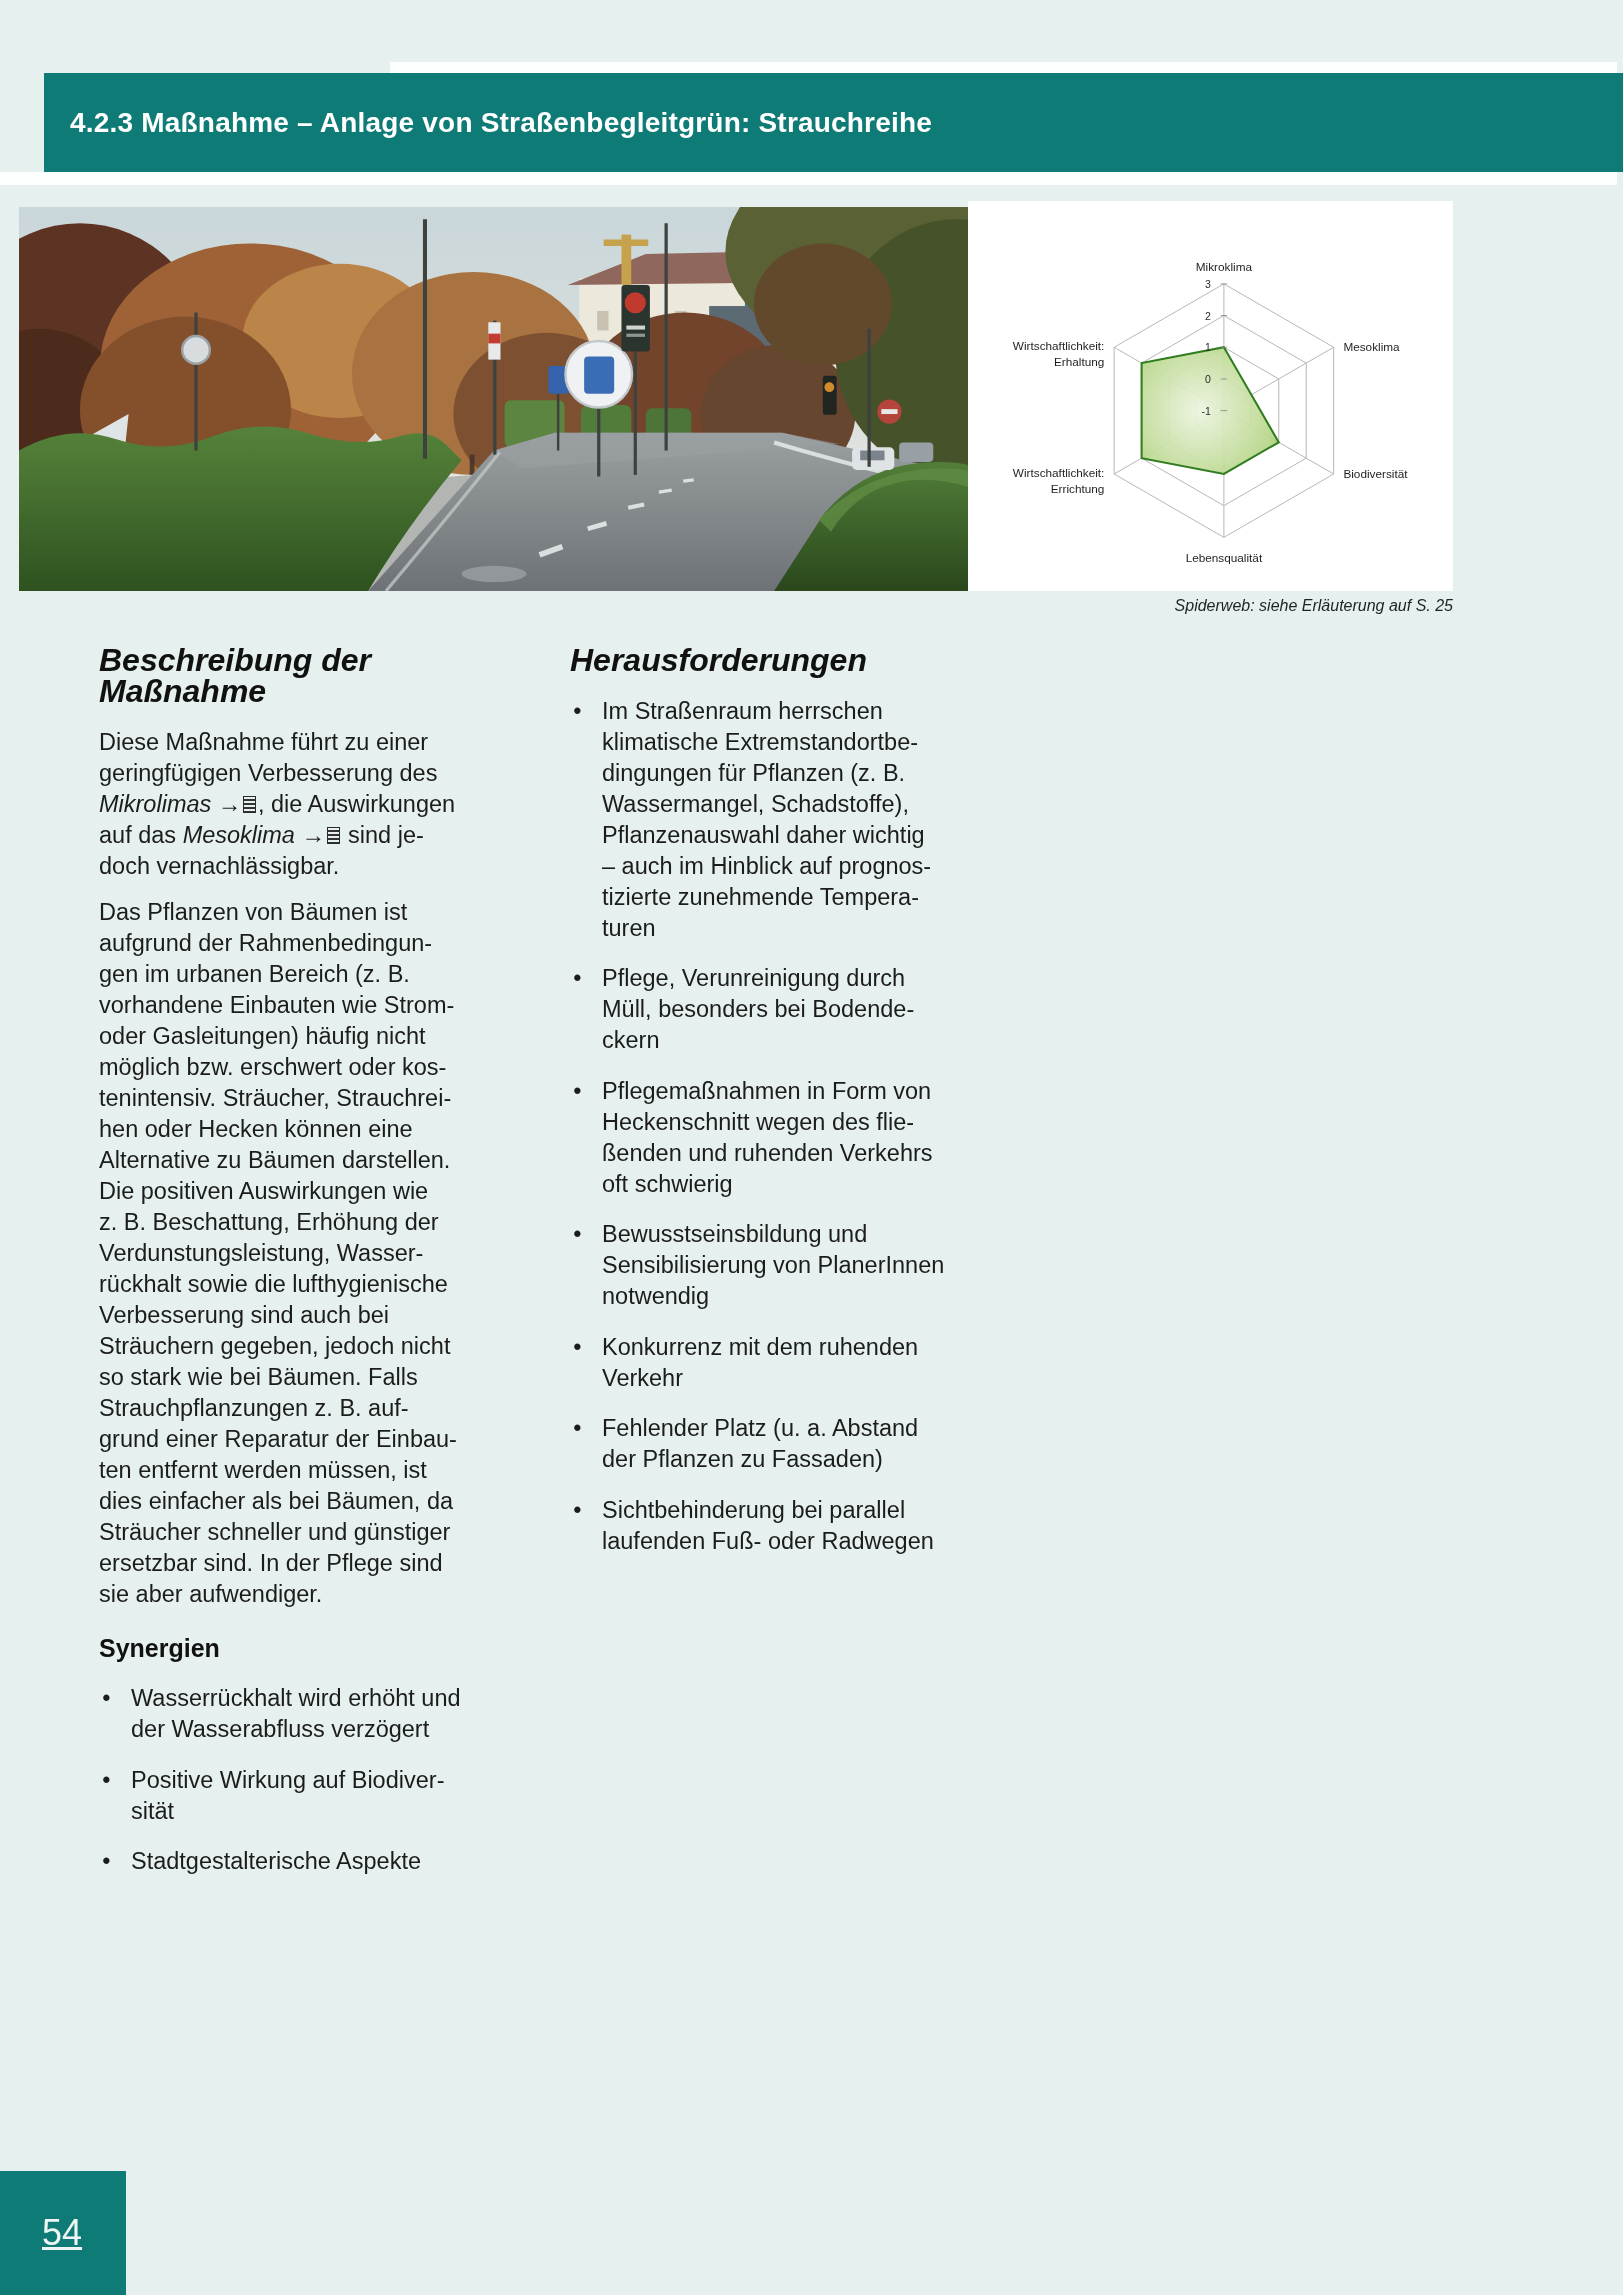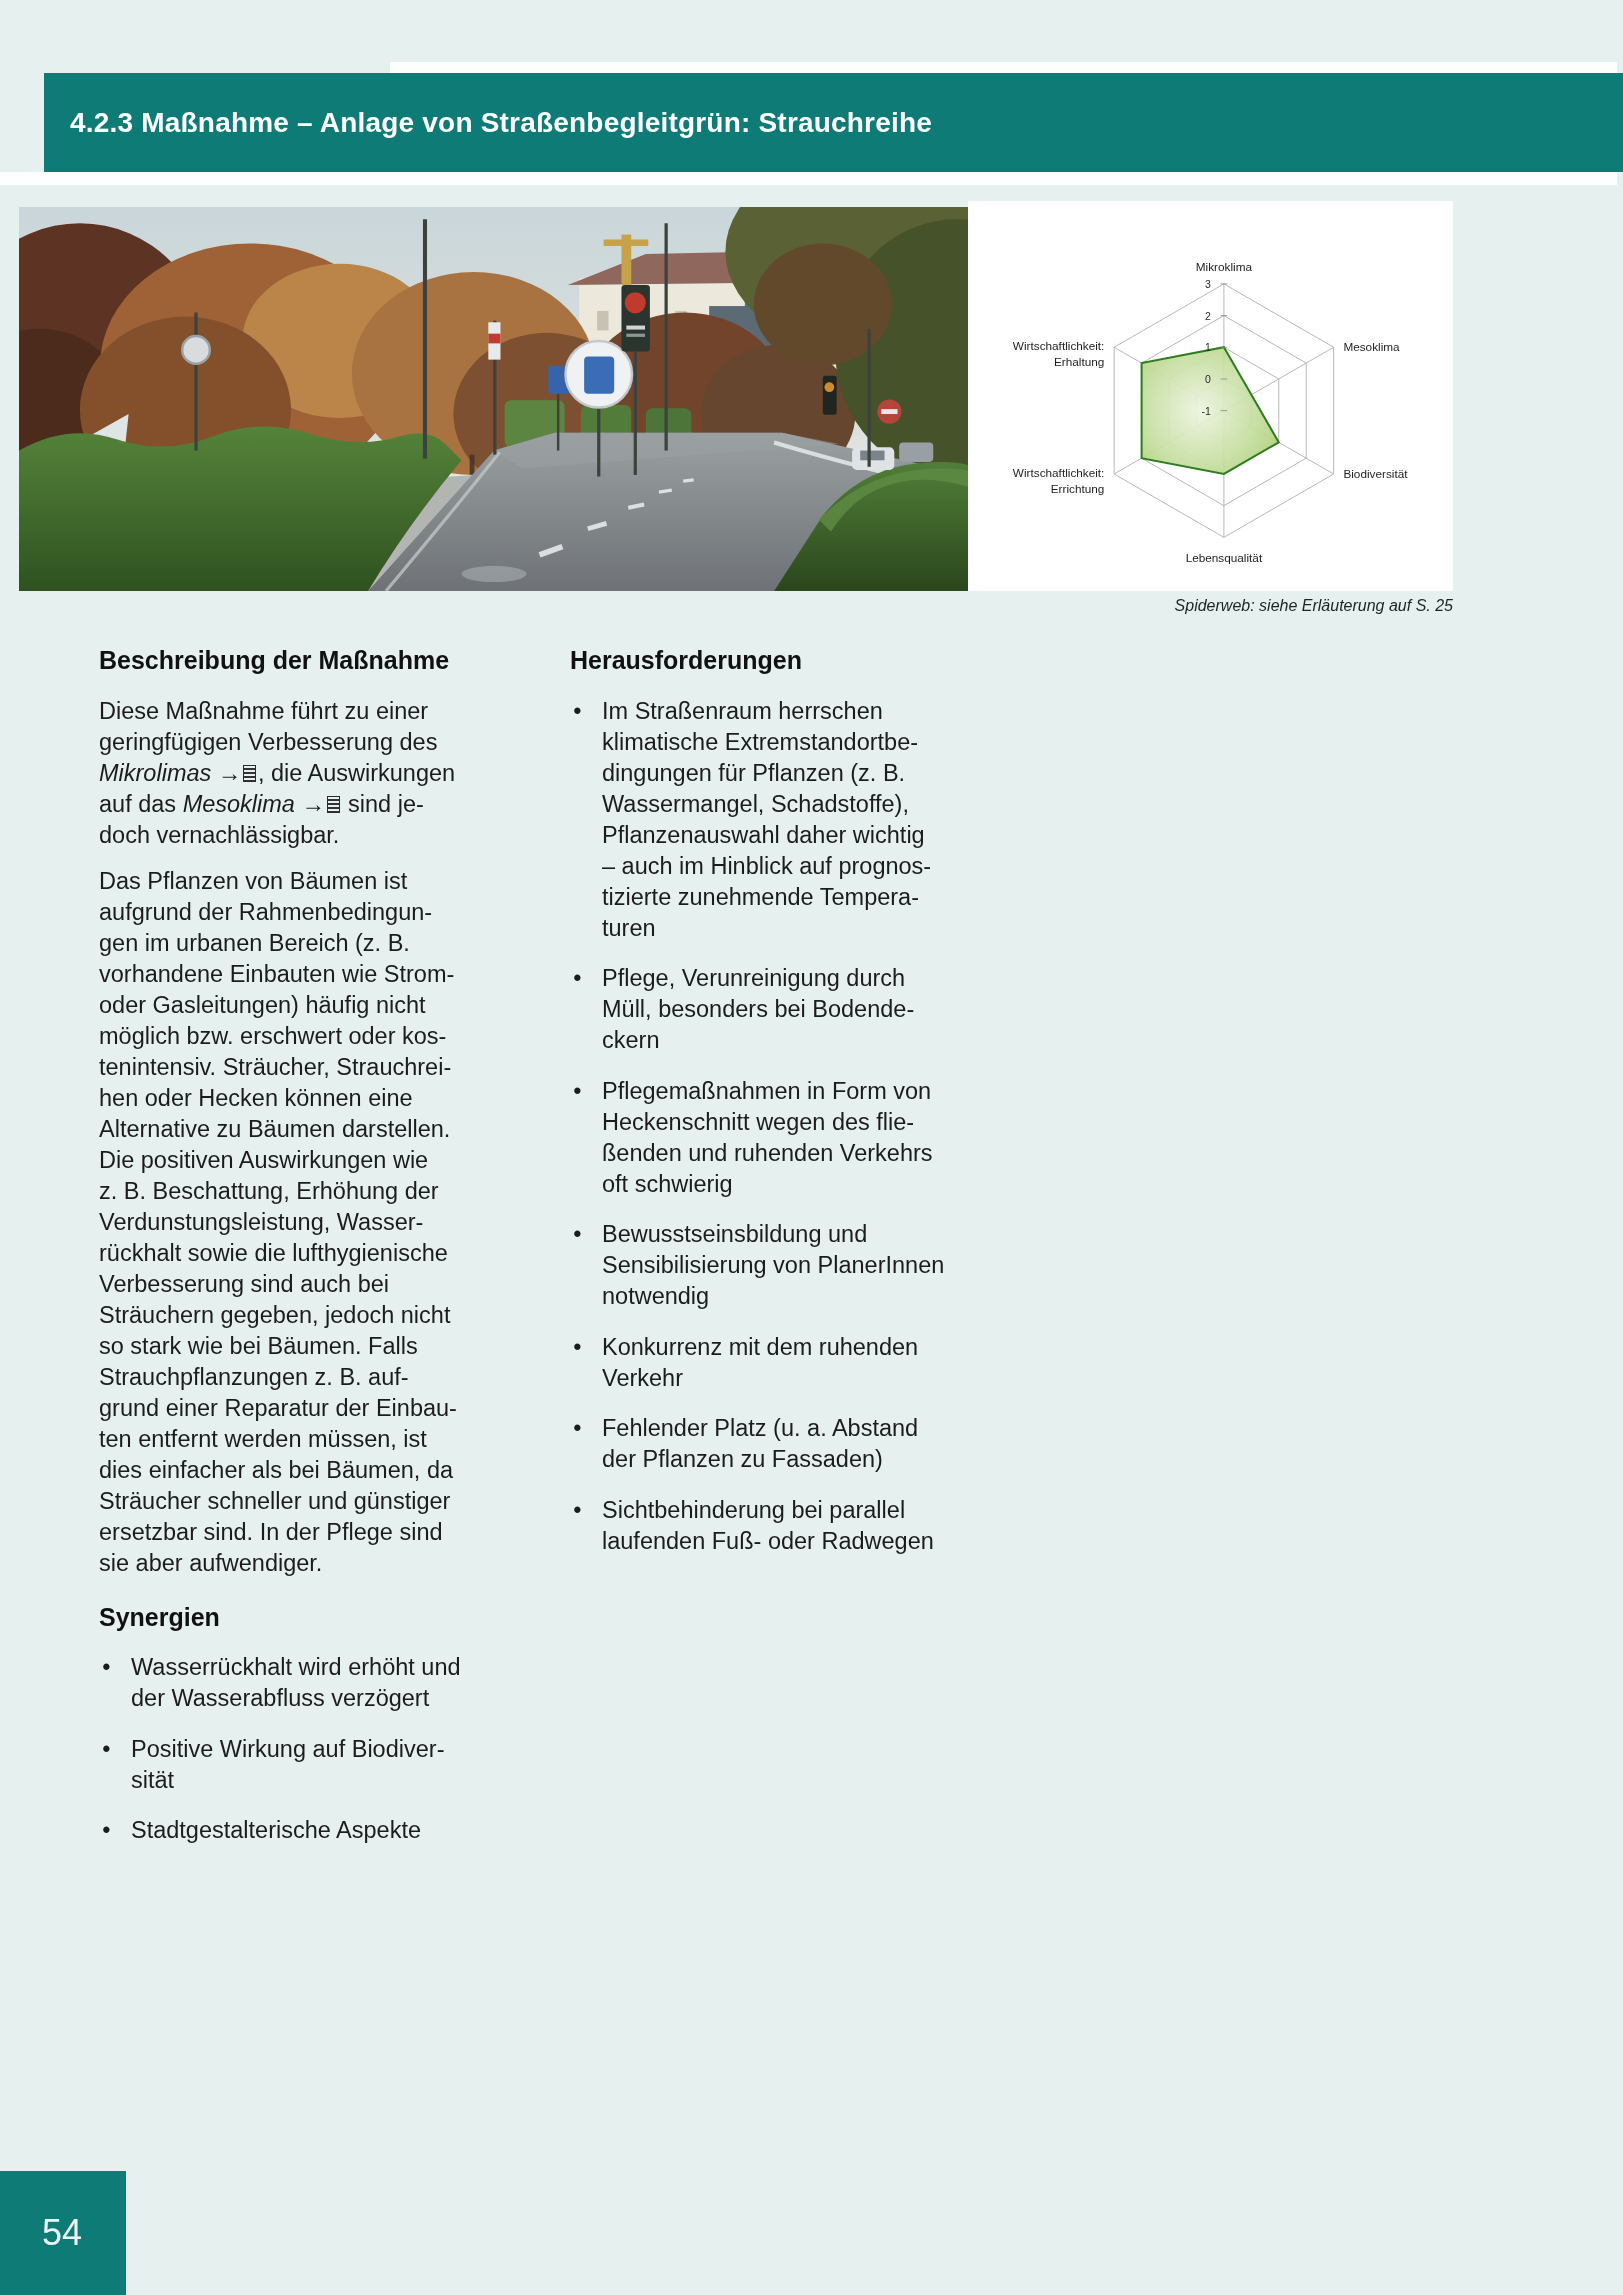--- a/index.html
+++ b/index.html
@@ -18,35 +18,35 @@
   .chart-panel{left:968px;top:201px;width:485px;height:390px;background:#ffffff;}
   .radar-svg{display:block;}
   .tick{font-size:13px;fill:#2a2a2a;font-family:"Liberation Sans",sans-serif;}
   .axlab{font-size:14.5px;fill:#1f1f1f;font-family:"Liberation Sans",sans-serif;}
   .caption{left:0;top:597px;width:1453px;text-align:right;font-size:16px;font-style:italic;color:#1d2422;}
 
   
   .col{line-height:31px;font-size:23.5px;}
   .col-left{left:99px;top:645px;width:382px;}
   .col-right{left:570px;top:645px;width:375px;}
-  .col h2{font-size:25px;line-height:31px;font-weight:bold;margin:0 0 19.5px 0;color:#111;}
+  .col h2{font-size:32px;line-height:31px;font-weight:bold;margin:0 0 19.5px 0;color:#111;font-style:italic;}
   .col h3{font-size:25px;line-height:31px;font-weight:bold;margin:23px 0 19.5px 0;color:#111;}
   .body-par{margin:0 0 15.4px 0;white-space:pre-line;}
   .it{font-style:italic;}
   .gloss-icon{display:inline-block;width:11.4px;height:15.4px;border:1.6px solid #2a2a2a;
       background:repeating-linear-gradient(to bottom,transparent 0 2.4px,#333 2.4px 4px);
       margin:0 1.6px;vertical-align:-1.6px;}
   ul.blist{list-style:none;margin:0;padding:0;}
   ul.blist li{position:relative;padding-left:32px;margin:0 0 19.5px 0;}
   ul.blist .dot{position:absolute;left:3.2px;top:0;}
   ul.blist .btext{white-space:pre-line;}
 
   
   .footer-block{left:0;top:2171px;width:126px;height:124px;background:#0f7b76;display:flex;align-items:center;}
-  .footer-block span{margin-left:42px;font-size:36px;color:#eef6f5;}
+  .footer-block span{margin-left:42px;font-size:36px;color:#eef6f5;text-decoration:underline;}
 </style>
 </head>
 <body>
 
 <div class="abs strip-top-right"></div>
 <div class="abs title-bar">
   <h1>4.2.3 Maßnahme – Anlage von Straßenbegleitgrün: Strauchreihe</h1>
 </div>
 <div class="abs strip-under"></div>
 

